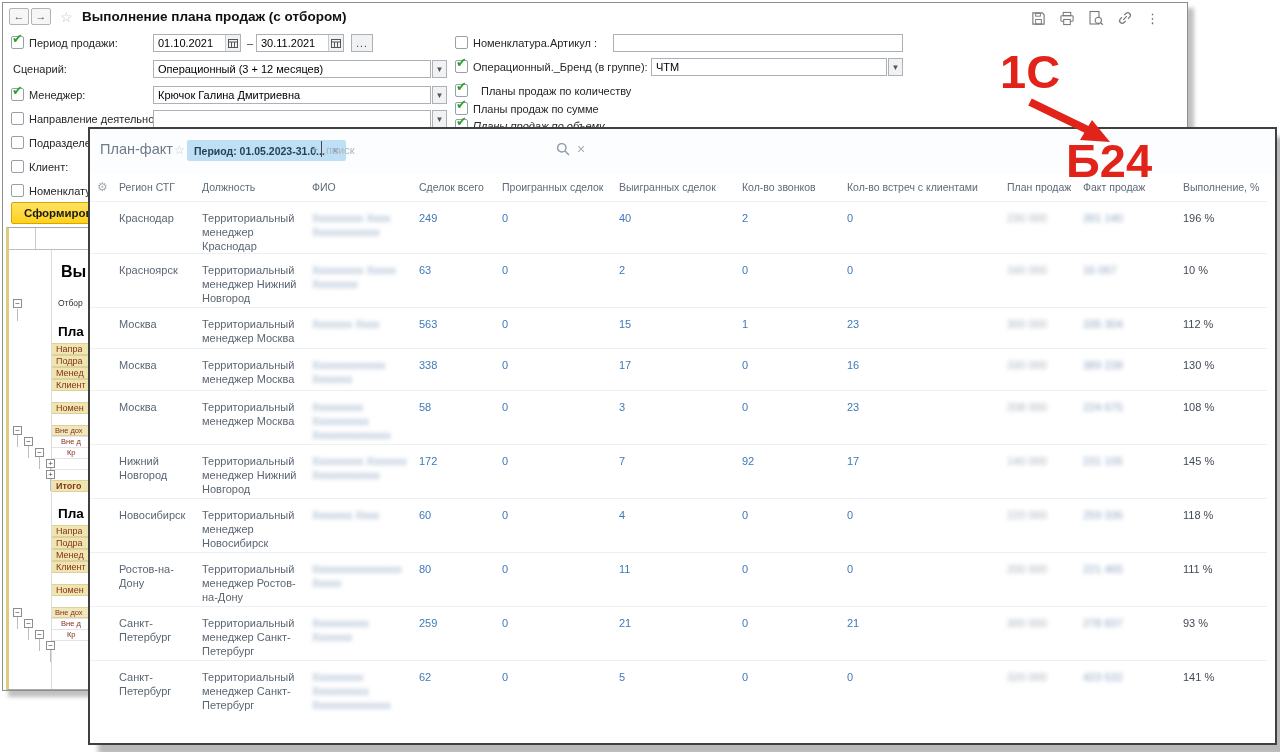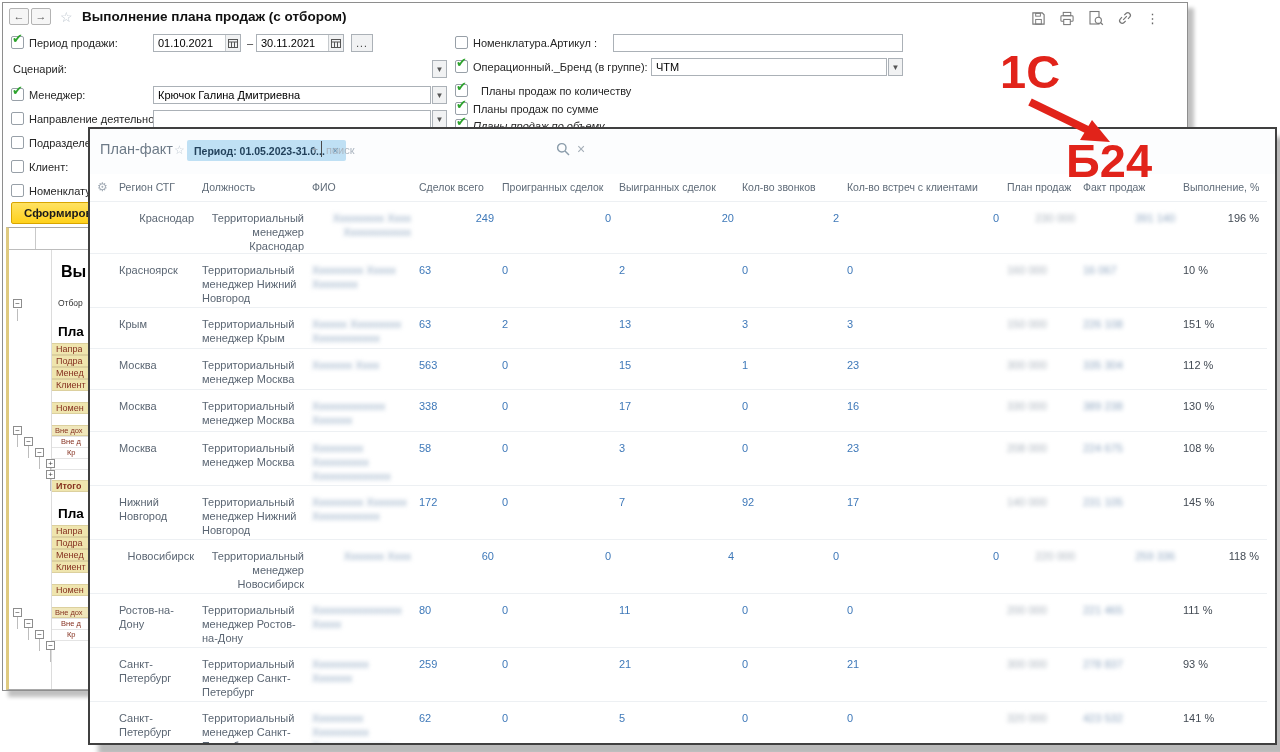--- a/index.html
+++ b/index.html
@@ -144,20 +144,23 @@
                   <line x1="0.5" y1="4" x2="9.5" y2="4" stroke="#555"></line>
                   <line x1="3.5" y1="4" x2="3.5" y2="9.5" stroke="#555"></line>
                   <line x1="6.5" y1="4" x2="6.5" y2="9.5" stroke="#555"></line>
                 </svg></span>
             </span>
           </div>
           <div class="moreb" style="left: 346px;">...</div>
         </div>
         <div class="frow" style="top: 57px;">
           <span class="flabel" style="left: 8px;">Сценарий:</span>
+          <div class="ibox" style="left: 148px; width: 278px;">
+            <span class="ival">Операционный (3 + 12 месяцев)</span>
+          </div>
           <div class="ddb" style="left: 427px;">▼</div>
         </div>
         <div class="frow" style="top: 83px;">
           <span class="cb">
             <span class="tick">✔</span>
           </span>
           <span class="flabel" style="left: 24px;">Менеджер:</span>
           <div class="ibox" style="left: 148px; width: 278px;">
             <span class="ival">Крючок Галина Дмитриевна</span>
           </div>
@@ -388,31 +391,31 @@
             <th>Проигранных сделок</th>
             <th>Выигранных сделок</th>
             <th>Кол-во звонков</th>
             <th>Кол-во встреч с клиентами</th>
             <th>План продаж</th>
             <th>Факт продаж</th>
             <th>Выполнение, %</th>
           </tr>
         </thead>
       <tbody id="brows">
-          <tr style="height: 52px; text-align: right;">
+          <tr style="height: 52px;">
             <td></td>
             <td class="c-txt">Краснодар</td>
             <td class="c-txt">Территориальный менеджер Краснодар</td>
             <td>
               <div class="m-name">Ххххххххх Хххх</div>
               <div class="m-name">Хххххххххххх</div>
             </td>
             <td class="c-num">249</td>
             <td class="c-num">0</td>
-            <td class="c-num">20</td>
+            <td class="c-num">40</td>
             <td class="c-num">2</td>
             <td class="c-num">0</td>
             <td class="m-gray">230 000</td>
             <td class="m-blue">391 140</td>
             <td class="c-pct">196 %</td>
           </tr>
           <tr style="height: 54px; padding-left: 16px;">
             <td></td>
             <td class="c-txt">Красноярск</td>
             <td class="c-txt">Территориальный менеджер Нижний Новгород</td>
@@ -421,37 +424,20 @@
               <div class="m-name">Хххххххх</div>
             </td>
             <td class="c-num">63</td>
             <td class="c-num">0</td>
             <td class="c-num">2</td>
             <td class="c-num">0</td>
             <td class="c-num">0</td>
             <td class="m-gray">160 000</td>
             <td class="m-blue">16 067</td>
             <td class="c-pct">10 %</td>
-          </tr>
-          <tr style="height: 41px;">
-            <td></td>
-            <td class="c-txt">Крым</td>
-            <td class="c-txt">Территориальный менеджер Крым</td>
-            <td>
-              <div class="m-name">Хххххх Ххххххххх</div>
-              <div class="m-name">Хххххххххххх</div>
-            </td>
-            <td class="c-num">63</td>
-            <td class="c-num">2</td>
-            <td class="c-num">13</td>
-            <td class="c-num">3</td>
-            <td class="c-num">3</td>
-            <td class="m-gray">150 000</td>
-            <td class="m-blue">226 108</td>
-            <td class="c-pct">151 %</td>
           </tr>
           <tr style="height: 41px;">
             <td></td>
             <td class="c-txt">Москва</td>
             <td class="c-txt">Территориальный менеджер Москва</td>
             <td>
               <div class="m-name">Ххххххх Хххх</div>
             </td>
             <td class="c-num">563</td>
             <td class="c-num">0</td>
@@ -507,21 +493,21 @@
             </td>
             <td class="c-num">172</td>
             <td class="c-num">0</td>
             <td class="c-num">7</td>
             <td class="c-num">92</td>
             <td class="c-num">17</td>
             <td class="m-gray">140 000</td>
             <td class="m-blue">231 105</td>
             <td class="c-pct">145 %</td>
           </tr>
-          <tr style="height: 54px; text-align: right;">
+          <tr style="height: 54px;">
             <td></td>
             <td class="c-txt">Новосибирск</td>
             <td class="c-txt">Территориальный менеджер Новосибирск</td>
             <td>
               <div class="m-name">Ххххххх Хххх</div>
             </td>
             <td class="c-num">60</td>
             <td class="c-num">0</td>
             <td class="c-num">4</td>
             <td class="c-num">0</td>

